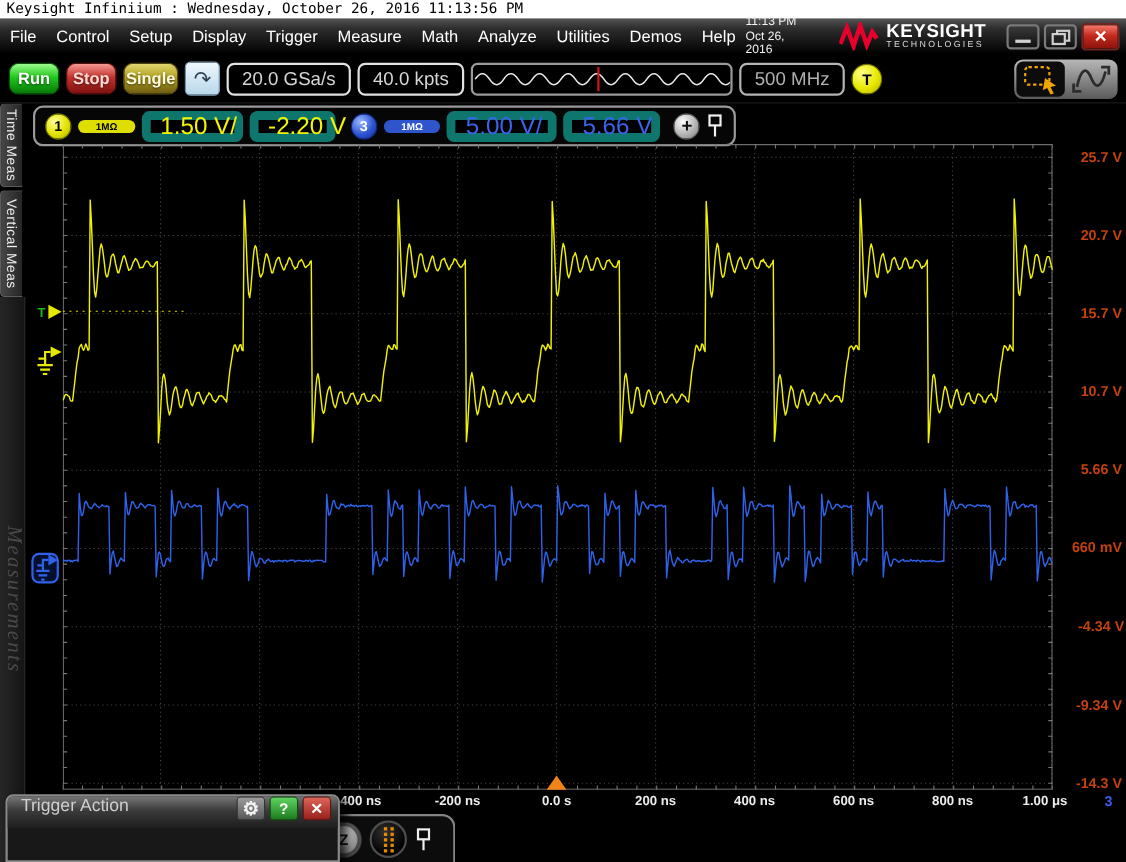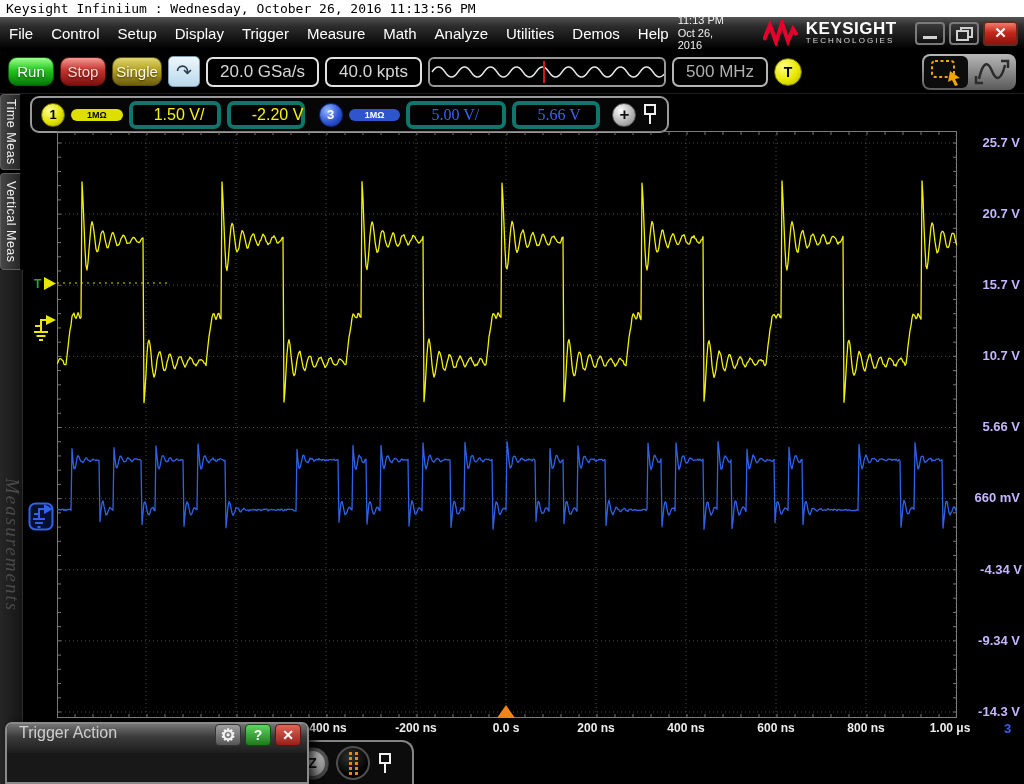--- a/index.html
+++ b/index.html
@@ -27,21 +27,21 @@
     border-color:#6e2420;color:#fff;font-weight:bold;font-size:15px;margin-right:6px;}
   .minbar{width:14px;height:3px;background:#d0d0d0;margin-top:9px;}
   .restsq{position:relative;width:16px;height:13px;}
   .restsq i{position:absolute;border:2px solid #cfcfcf;width:9px;height:7px;display:block;}
   .restsq i:nth-child(1){left:4px;top:0;} .restsq i:nth-child(2){left:0;top:3px;background:#222;}
 
   
   .toolbar{left:0;top:50px;width:1024px;height:44px;background:#000;display:flex;align-items:center;
     padding:0 8px;box-sizing:border-box;gap:6px;border-bottom:1px solid #1c1c1c;}
   .scopebtn{height:29px;border-radius:9px;border:1px solid #0a330a;color:#fff;font-size:15px;
-    display:flex;align-items:center;justify-content:center;font-weight:normal;box-sizing:border-box;
+    display:flex;align-items:center;justify-content:center;font-weight:bold;box-sizing:border-box;
     text-shadow:0 1px 2px rgba(0,0,0,.6);}
   .run{width:46px;background:linear-gradient(#9dff8d,#22c71e 45%,#067806);border-color:#0a5c0a;}
   .stop{width:46px;background:linear-gradient(#f59a93,#c2342e 45%,#7e100e);border-color:#5c1210;color:#ffd9d4;}
   .single{width:50px;background:linear-gradient(#e0d670,#b3a221 45%,#6e5c12;);background:linear-gradient(#e0d670,#b3a221 45%,#6e5c12);border-color:#5c4e10;color:#fffbe0;}
   .rptbtn{width:30px;height:29px;border-radius:5px;background:linear-gradient(#eef7fd,#b9d8ea);
     border:1px solid #7d9db5;color:#2c3e50;font-size:19px;display:flex;align-items:center;justify-content:center;}
   .acqbox{height:30px;border:2px solid #e2e2e2;border-radius:7px;background:#000;color:#d6d6d6;
     font-size:17px;display:flex;align-items:center;padding:0 12px;box-sizing:border-box;white-space:nowrap;}
   .preview{width:238px;height:30px;border:2px solid #9a9a9a;border-radius:6px;background:#000;
     position:relative;box-sizing:border-box;overflow:hidden;}
@@ -56,39 +56,39 @@
 
   
   .chanbar{left:30px;top:96px;height:37px;border:2px solid #9a9a9a;border-radius:9px;background:#060606;
     display:flex;align-items:center;padding:0 9px;box-sizing:border-box;gap:6px;}
   .chcirc{width:22px;height:22px;border-radius:50%;font-size:13px;font-weight:bold;
     display:flex;align-items:center;justify-content:center;}
   .chcirc.c1{background:radial-gradient(circle at 35% 30%,#ffff9a,#e3e300 55%,#a8a800);color:#000;border:1px solid #707000;}
   .chcirc.c3{background:radial-gradient(circle at 35% 30%,#9ab8ff,#2e55d4 55%,#12288f);color:#fff;border:1px solid #122a80;}
   .imp{font-size:9px;font-weight:bold;border-radius:7px;padding:1px 16px;line-height:10px;}
   .imp.y{background:#dede00;color:#000;} .imp.b{background:#2e55cc;color:#fff;}
-  .chval{height:28px;border:4px solid #0f766e;border-radius:7px;background:#000;font-size:16px;
-    display:flex;align-items:center;padding:0 21px;box-sizing:border-box;white-space:nowrap;}
-  .chval.y{color:#f4f400;} .chval.b{color:#3b63ee;font-family:Liberation Serif, serif;}
+  .chval{height:28px;border:8px solid #0f766e;border-radius:7px;background:#000;font-size:22px;
+    display:flex;align-items:center;padding:0 9px;box-sizing:border-box;white-space:nowrap;}
+  .chval.y{color:#f4f400;} .chval.b{color:#3b63ee;}
   .plusbtn{width:22px;height:22px;border-radius:50%;background:radial-gradient(circle at 35% 30%,#fdfdfd,#b5b5b5 55%,#7d7d7d);
     color:#111;font-size:17px;font-weight:bold;display:flex;align-items:center;justify-content:center;border:1px solid #555;}
 
   
   .sidetab{left:0;width:21px;background:linear-gradient(to right,#474747,#262626);
     border:1px solid #5d5d5d;border-right-color:#000;border-radius:4px 0 0 4px;color:#f0f0f0;
     font-size:12.5px;writing-mode:vertical-rl;display:flex;align-items:center;justify-content:center;
     box-sizing:border-box;letter-spacing:.5px;}
   .leftstrip{left:0;top:270px;width:22px;height:514px;background:linear-gradient(to right,#262626,#151515);
     border-right:1px solid #2e2e2e;}
   .watermark{left:-1px;top:478px;width:24px;writing-mode:vertical-rl;font:italic 19px "Liberation Serif",serif;
     color:#4a4a4a;letter-spacing:2px;white-space:nowrap;}
 
   
   #plotwrap{left:57px;top:131px;width:900px;height:587px;}
-  .ylab{width:62px;text-align:right;font-size:13px;font-weight:600;color:#c4b5fd;height:16px;line-height:16px;}
+  .ylab{width:62px;text-align:right;font-size:13px;font-weight:600;color:#c2410c;height:16px;line-height:16px;}
   .xlab{width:70px;text-align:center;font-size:12px;font-weight:600;color:#ededed;height:14px;line-height:14px;}
   .ch3ind{font-size:13px;font-weight:600;color:#3a5cf0;}
   .ttri{width:0;height:0;border-left:9px solid transparent;border-right:9px solid transparent;
     border-bottom:13px solid #f08418;}
 
   
   .bottombar{left:288px;top:740px;width:126px;height:44px;border:2px solid #848484;border-bottom:none;
     border-radius:12px 12px 0 0;background:#0c0c0c;display:flex;align-items:center;padding:0 6px;gap:7px;
     box-sizing:border-box;z-index:20;}
   .zbtn{width:31px;height:31px;border-radius:50%;background:radial-gradient(circle at 35% 30%,#f0f0f0,#9a9a9a 55%,#616161);

